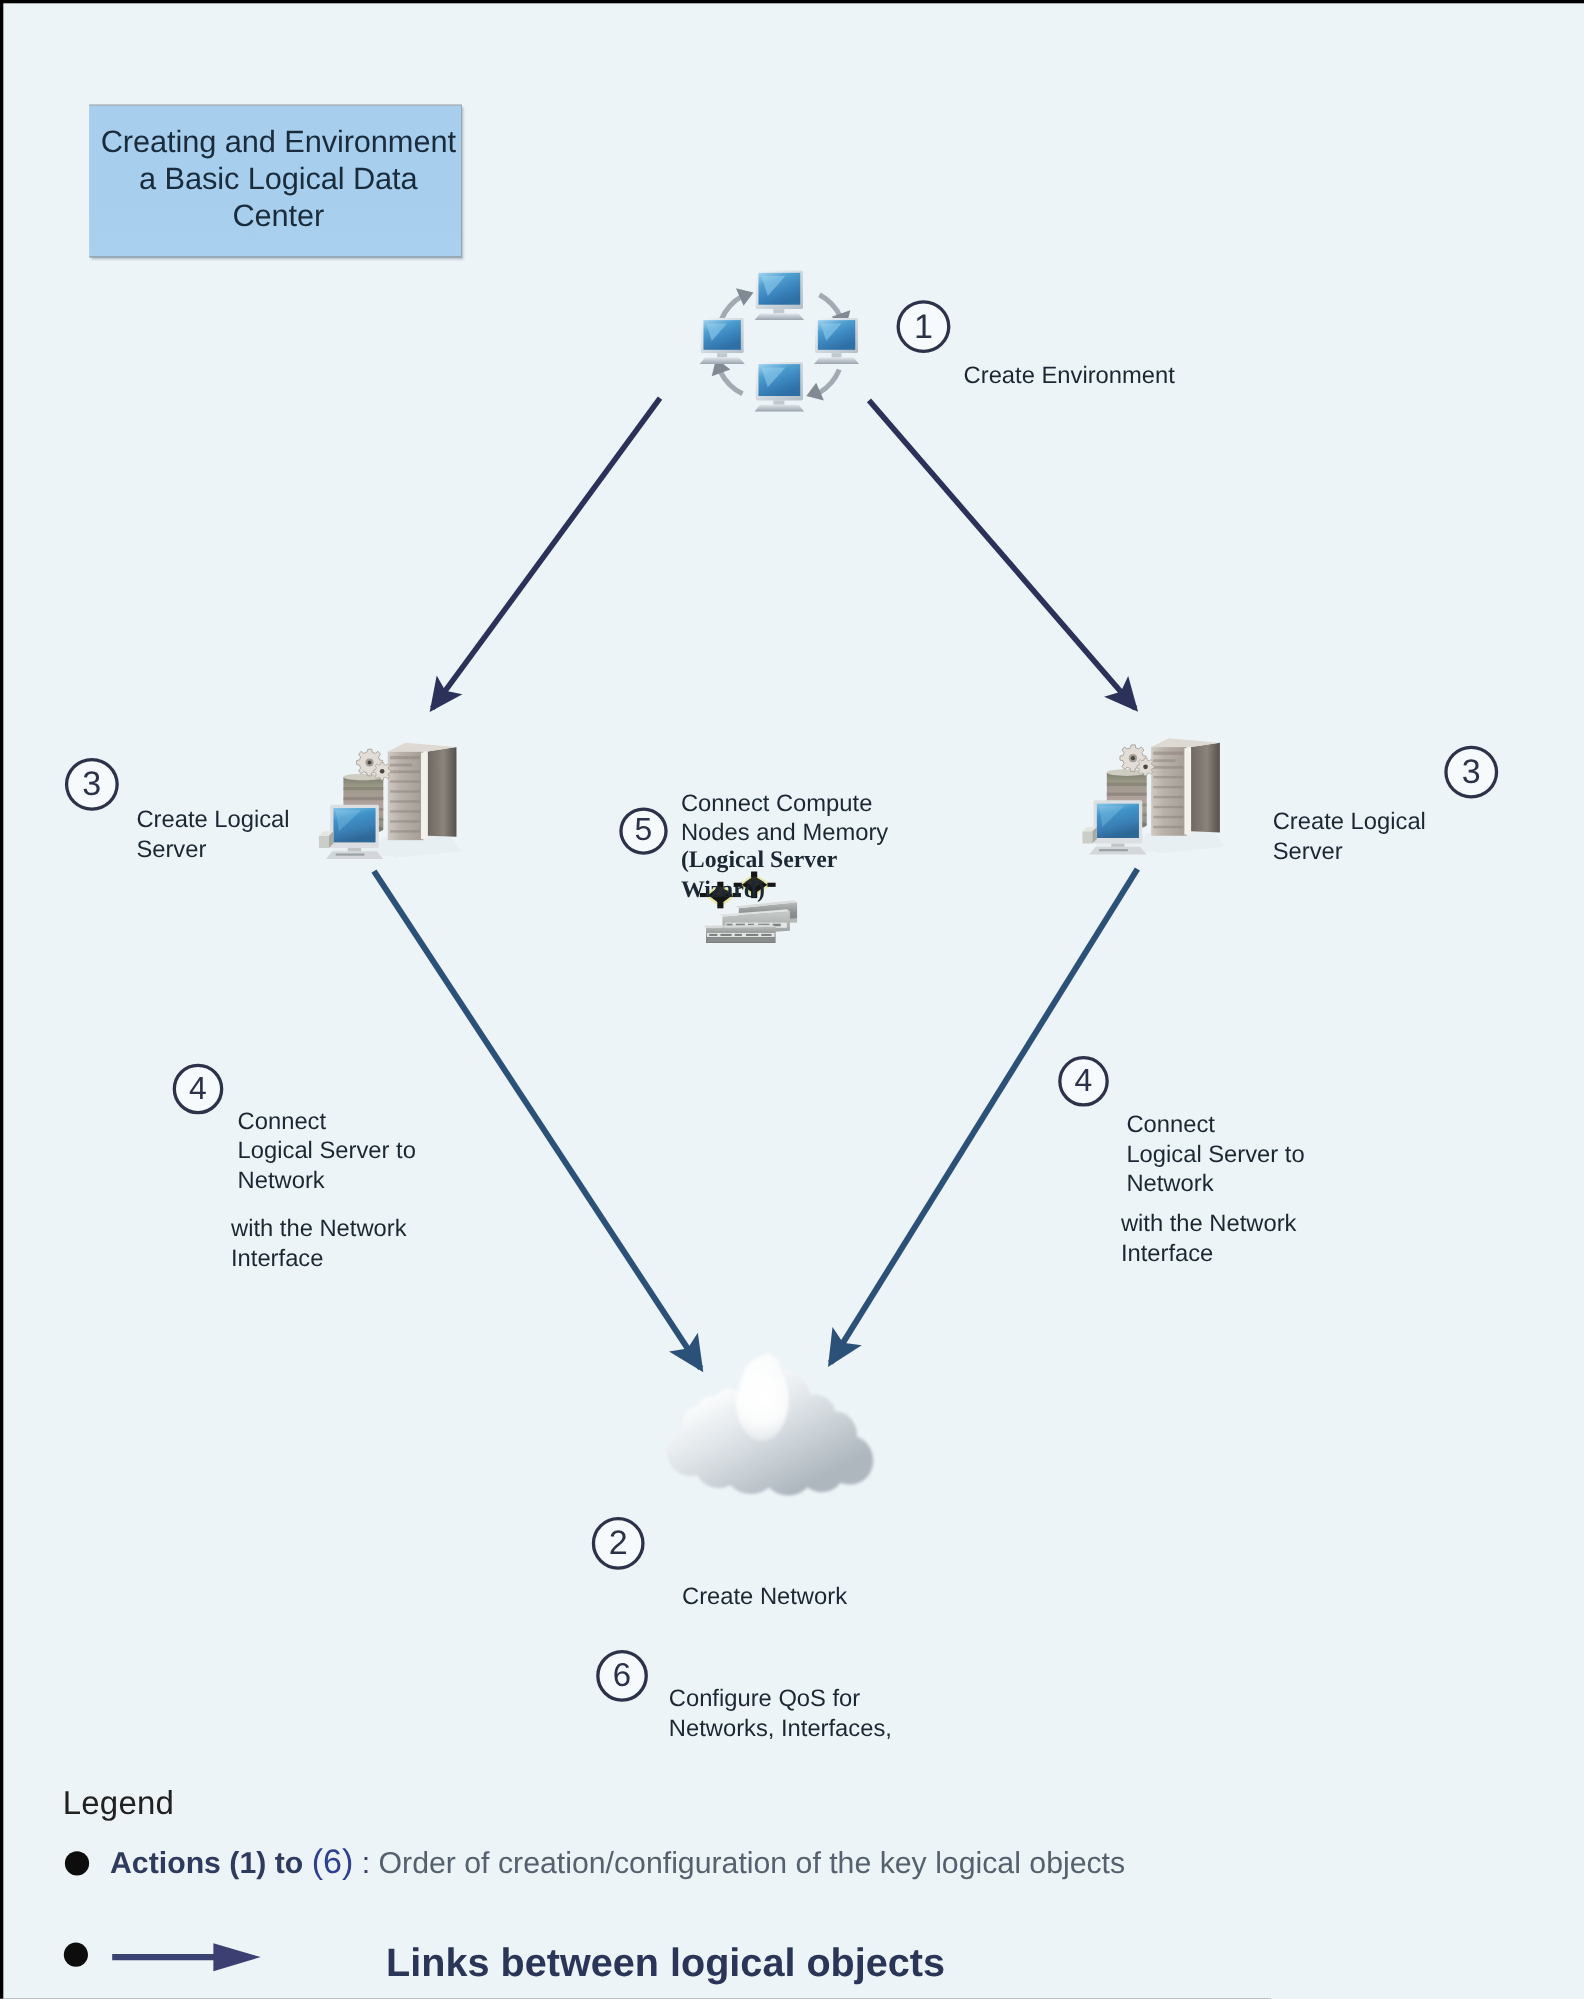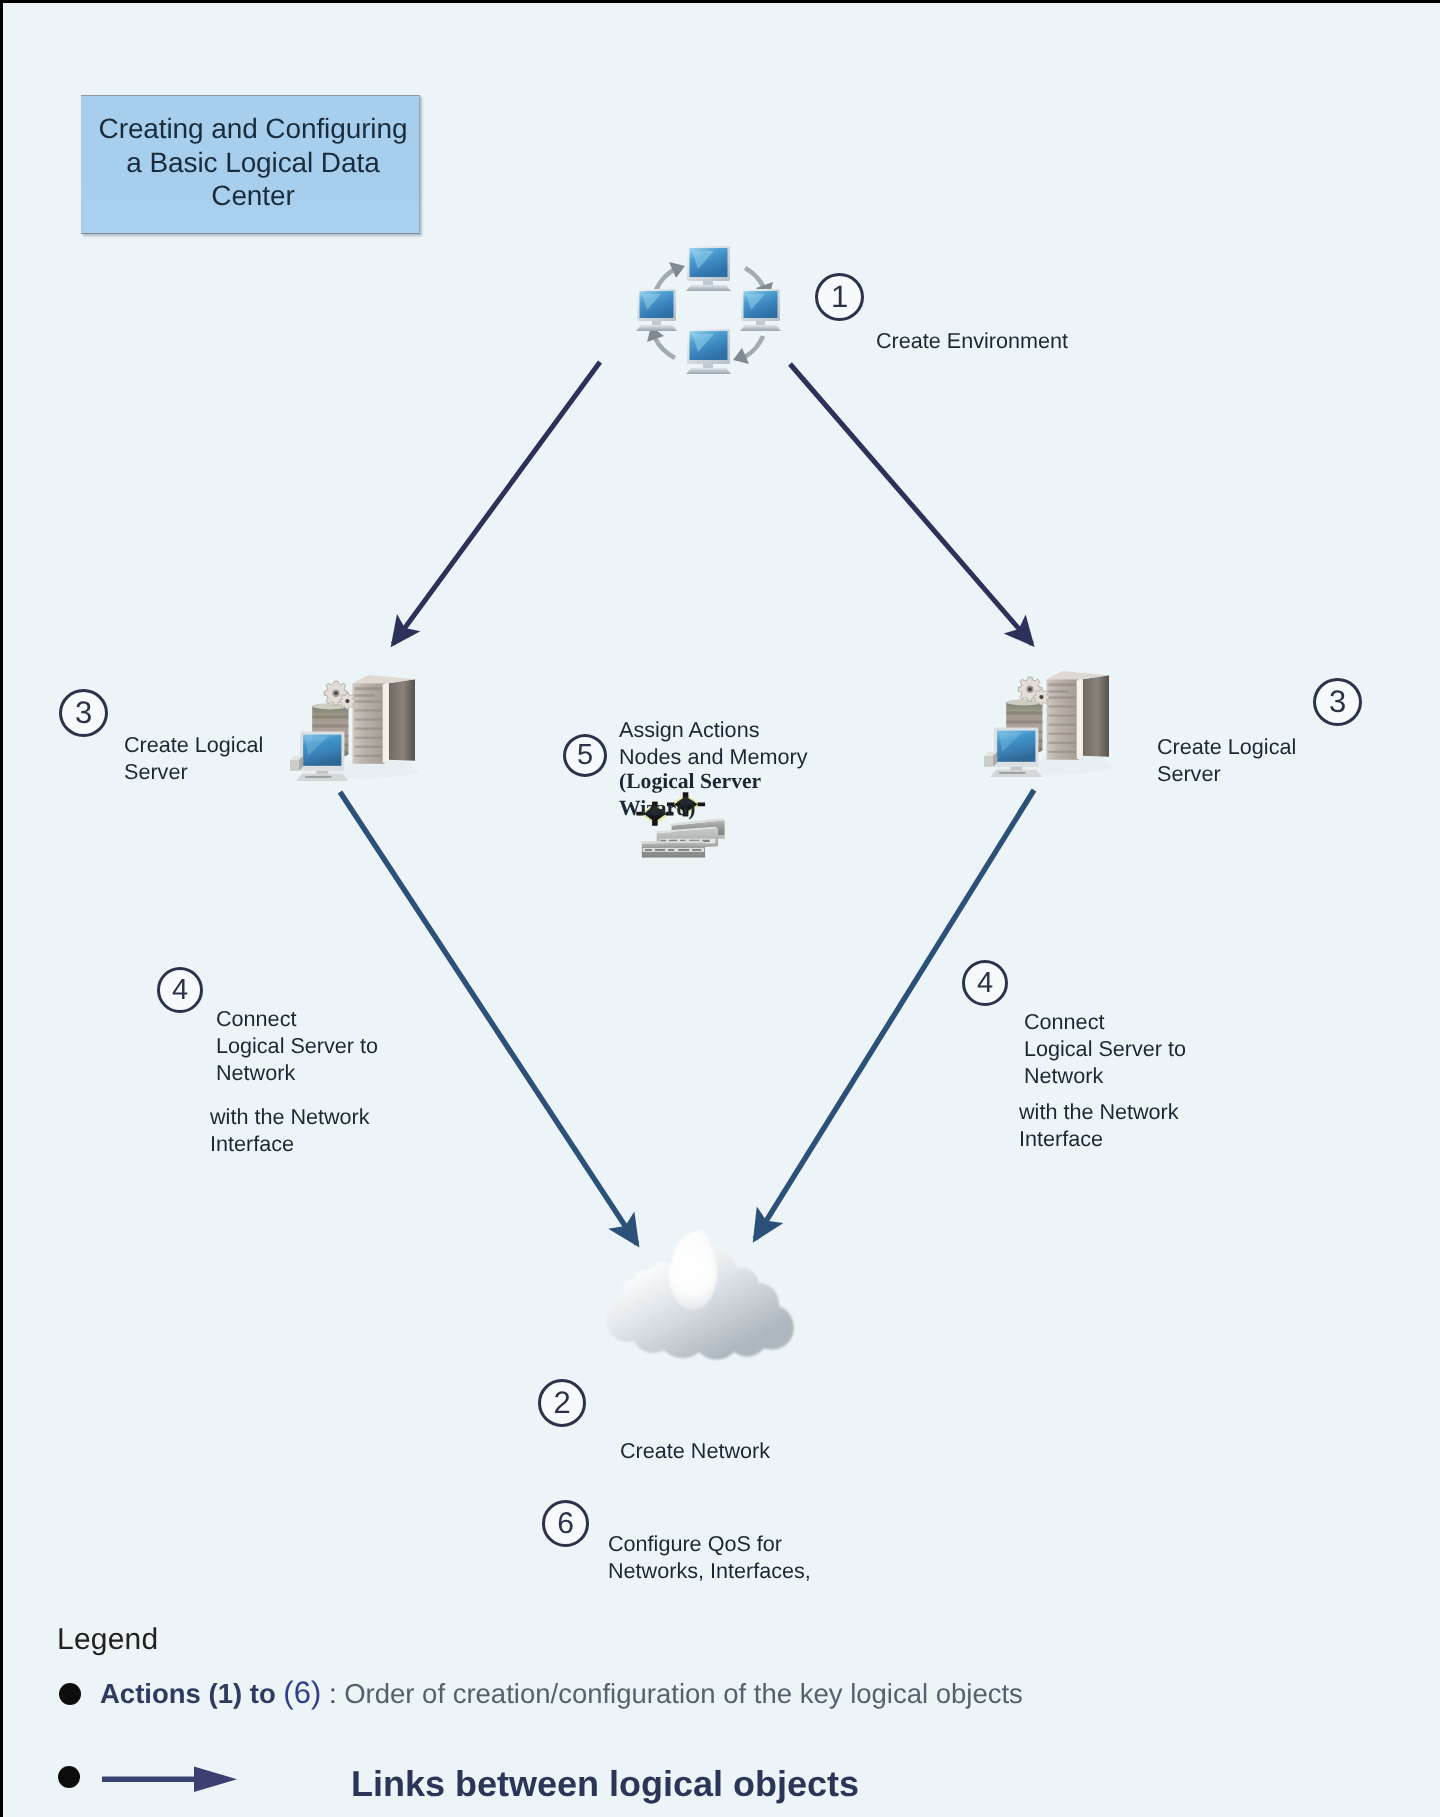--- a/index.html
+++ b/index.html
@@ -37,21 +37,21 @@
   #lg1-text{font-size:27.5px;color:#2f3b5e;white-space:nowrap;}
   #lg2-text{font-size:36px;color:#2b3558;font-weight:bold;white-space:nowrap;}
 </style>
 </head>
 <body>
 
 <div id="canvas">
 
   <div id="title-box" class="abs">
     <div id="title-text">
-      <span>Creating and Configuring</span><br>
+      <span>Creating and Environment</span><br>
       <span>a Basic Logical Data</span><br>
       <span>Center</span>
     </div>
   </div>
 
   <svg id="svgover" class="abs" viewBox="0 0 1437 1814">
     <defs>
       <filter id="iconsoft" x="-10%" y="-10%" width="120%" height="120%">
         <feGaussianBlur stdDeviation="0.55"></feGaussianBlur>
       </filter>
@@ -367,21 +367,21 @@
 
   <div class="abs step" style="left:1310px;top:675px;width:49px;height:48px;font-size:31px;">
     <span>3</span>
   </div>
   <div class="abs lbl" style="left:1154px;top:690px;">Create Logical
 Server</div>
 
   <div class="abs step" style="left:560px;top:731px;width:44px;height:43px;font-size:29px;">
     <span>5</span>
   </div>
-  <div class="abs lbl" style="left:616px;top:673px;">Assign Actions
+  <div class="abs lbl" style="left:616px;top:673px;">Connect Compute
 Nodes and Memory</div>
   <div class="abs lbl lbl-b" style="left:616px;top:725px;">(Logical Server
 Wizard)</div>
 
   <div class="abs step" style="left:154px;top:964px;width:46px;height:46px;font-size:29px;border-width:3.2px;">
     <span>4</span>
   </div>
   <div class="abs lbl" style="left:213px;top:962px;">Connect
 Logical Server to
 Network</div>

